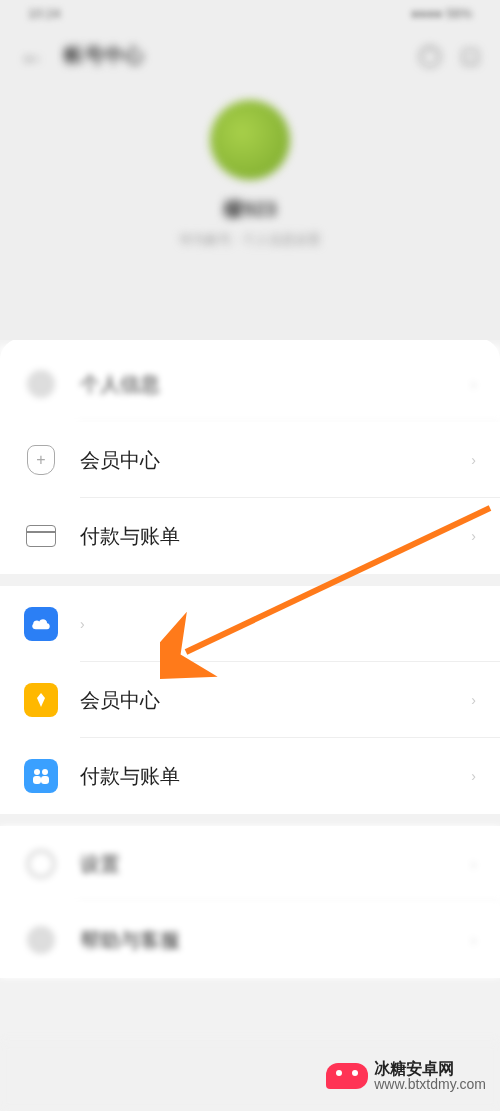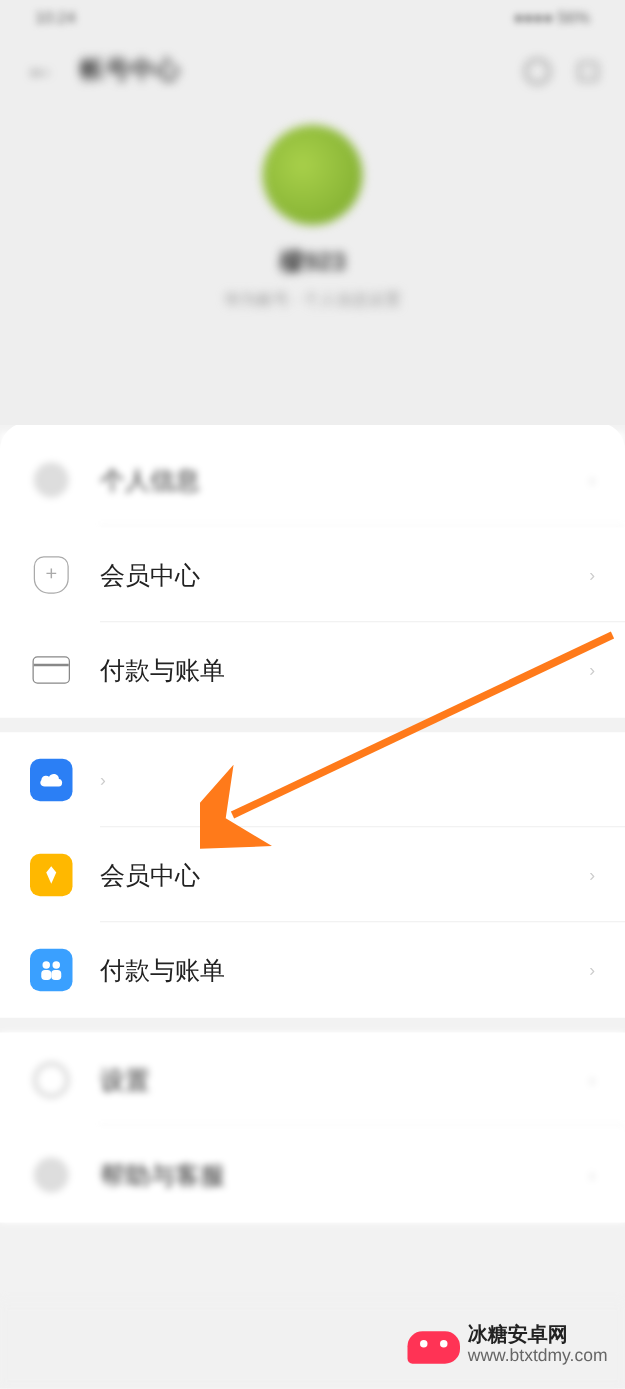--- a/index.html
+++ b/index.html
@@ -173,21 +173,21 @@
       top: 500px;
       left: 160px;
       pointer-events: none;
       z-index: 50;
     }
     .watermark {
       position: absolute;
       bottom: 20px;
       right: 14px;
       display: flex;
-      align-items: flex-end;
+      align-items: center;
       gap: 6px;
       z-index: 60;
     }
     .wm-logo {
       width: 42px; height: 26px;
       background: #ff3355;
       border-radius: 12px 12px 12px 4px;
       position: relative;
     }
     .wm-logo::before, .wm-logo::after {

